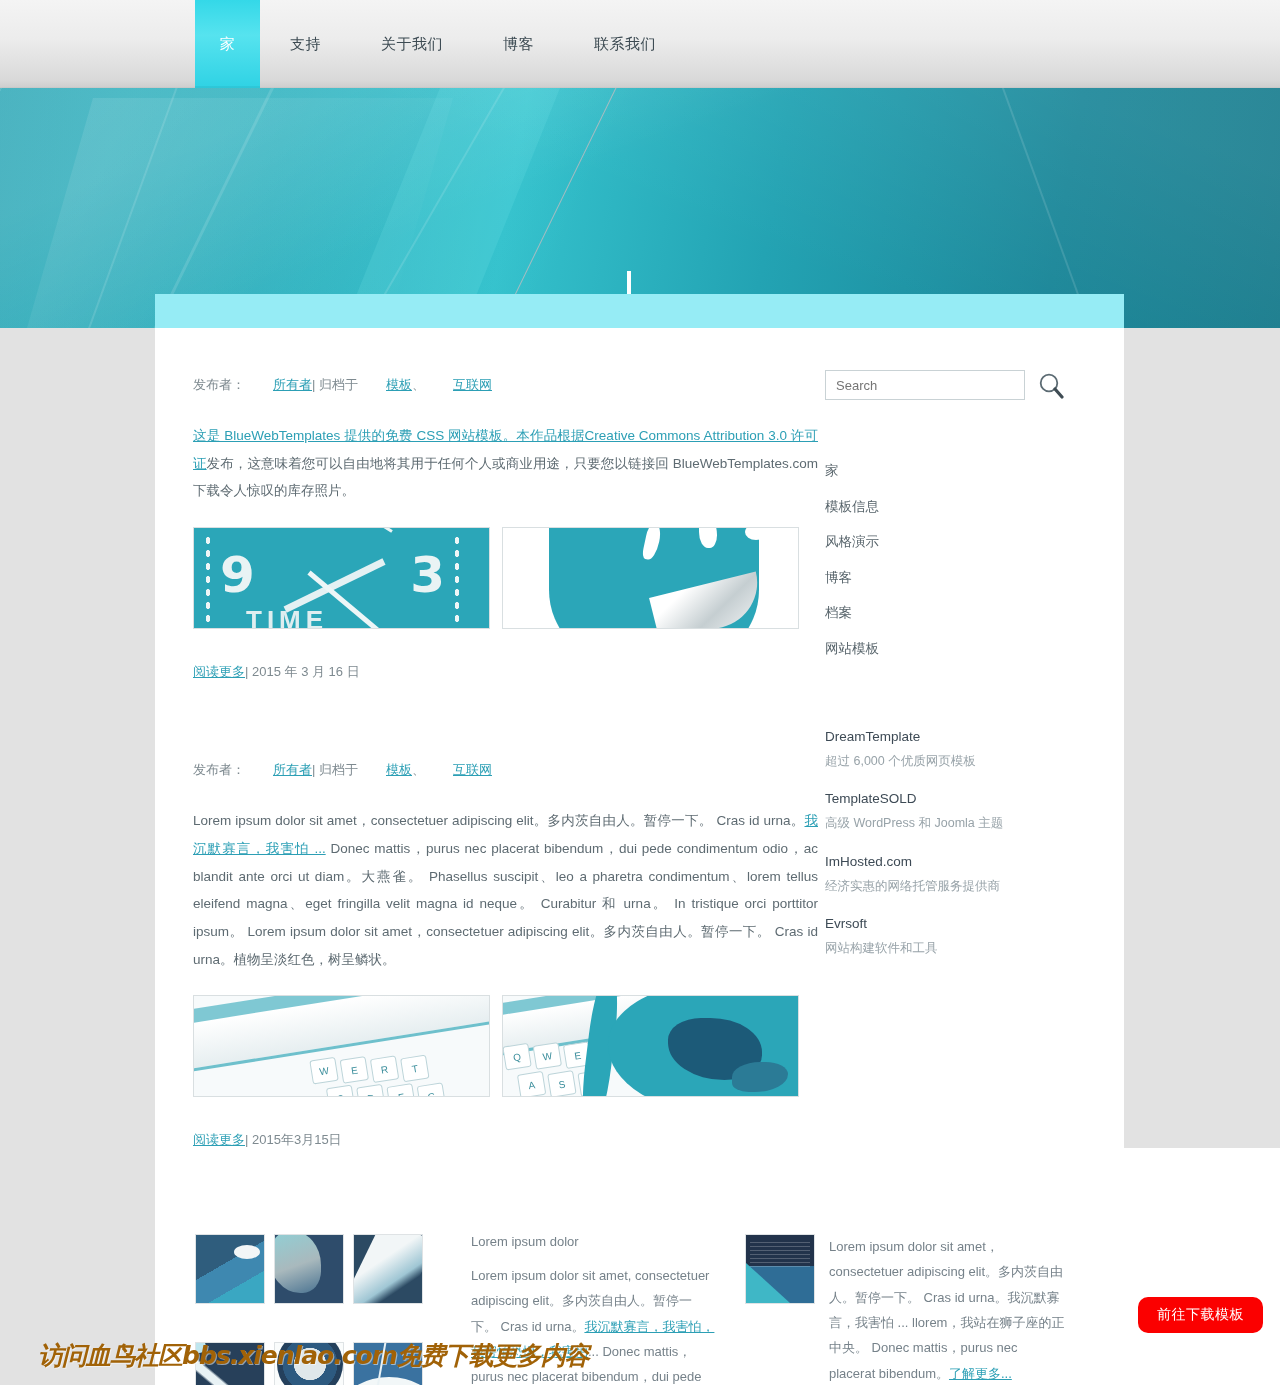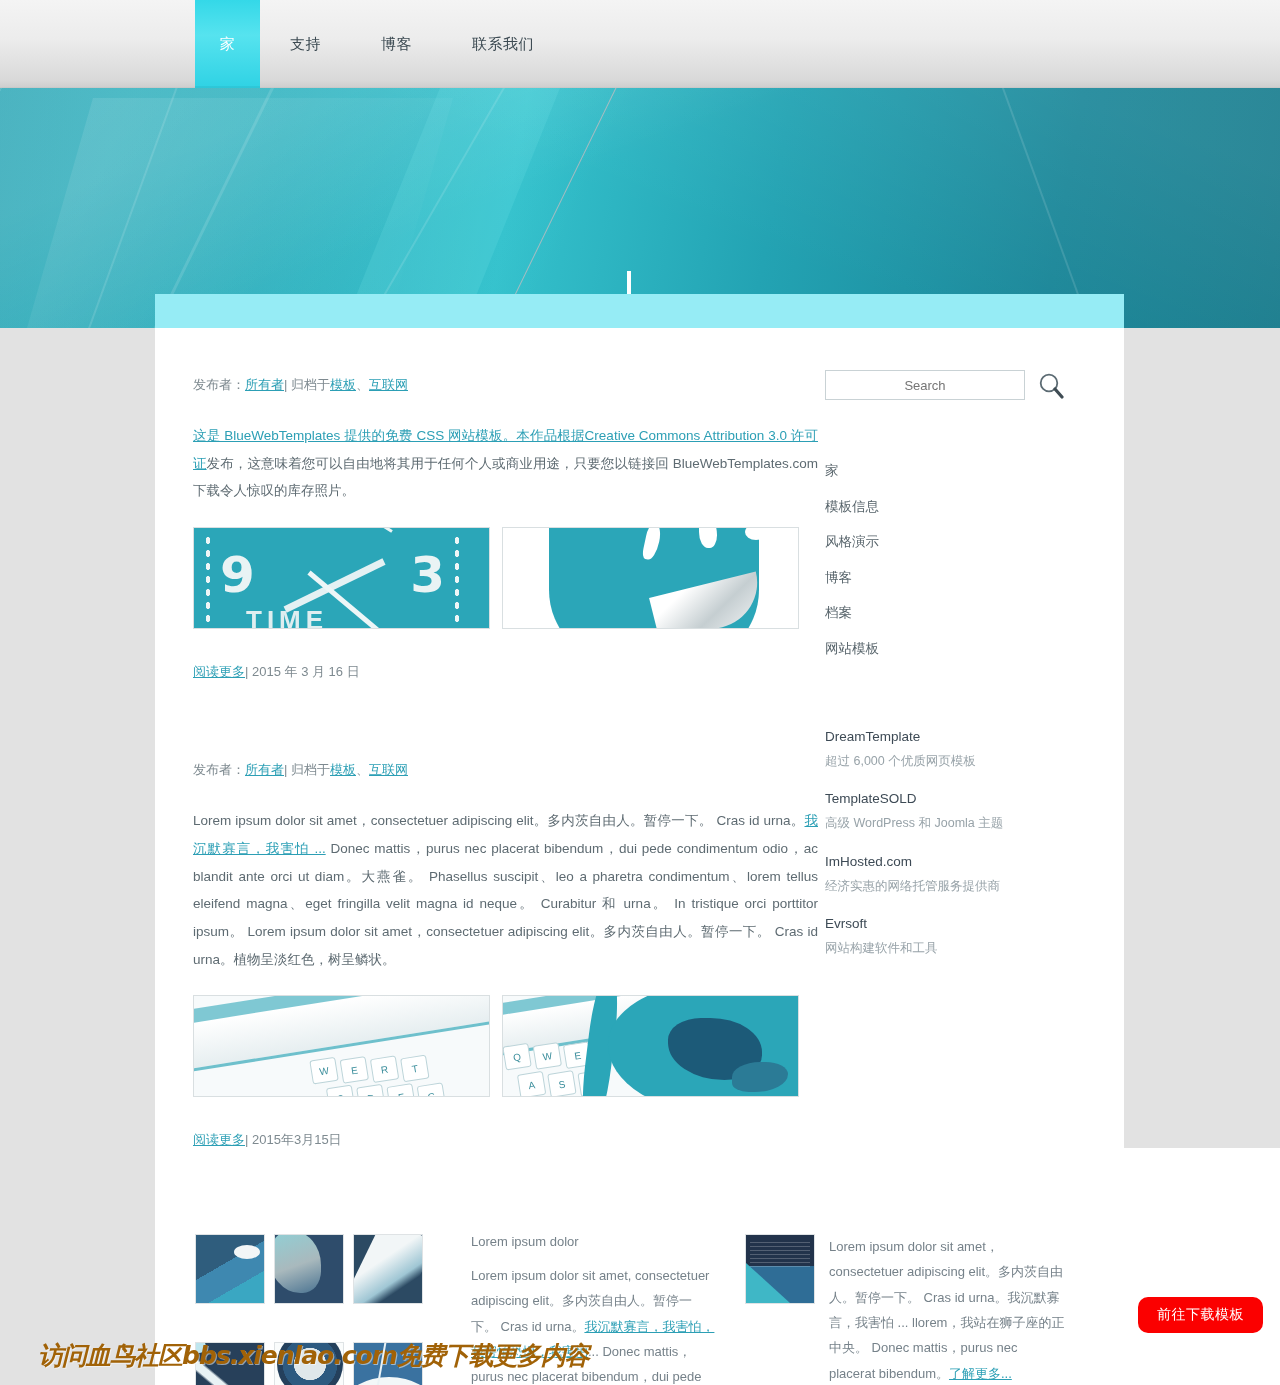--- a/index.html
+++ b/index.html
@@ -68,21 +68,21 @@
   .panel-topbar{ height:34px; background:#96ecf5; }
   .panel-body{ display:flex; padding:0; }
   .content{ width:660px; padding:46px 0 0 38px; }
   .sidebar{ width:290px; padding:42px 0 0 10px; }
 
   
   .post-meta{
     font-size:13px; color:#7e8a90; line-height:1.7; margin:0 0 26px 0;
   }
   a{ color:#2c9fb5; text-decoration:underline; }
-  .post-meta a{ color:#2c9fb5; }
+  .post-meta a{ color:#2c9fb5;margin-left:28px; }
   .post-para{
     font-size:13.5px; color:#5e6b72; line-height:2.05; margin:0 0 22px 0;
     width:625px; text-align:justify;
   }
   .post-para a{ color:#2c9fb5; }
   .thumbs{ display:flex; gap:12px; margin:0 0 34px 0; }
   .thumb{
     width:297px; height:102px; border:1px solid #d9dfe1; background:#fff;
     overflow:hidden; position:relative;
   }
@@ -138,21 +138,20 @@
   .map-dark{ position:absolute; right:36px; top:22px; width:94px; height:62px; background:#1c5a78; border-radius:35% 55% 40% 60%; }
   .map-dark2{ position:absolute; right:10px; top:66px; width:56px; height:30px; background:#2b7b96; border-radius:50% 40% 60% 30%; }
   .map-edge{ position:absolute; left:84px; top:-20px; width:26px; height:150px; background:#2ba6b8; transform:rotate(7deg); border-radius:40%; }
 
   
   .search-row{ display:flex; align-items:center; gap:12px; margin-bottom:64px; }
   .search-input{
     width:200px; height:30px; border:1px solid #c9d2d5; background:#fff;
     padding:0 10px; font-size:13px; color:#9aa6ab; outline:none;
     font-family:"Liberation Sans",sans-serif;
-    text-align:center;
   }
   .search-icon{ width:28px; height:28px; cursor:pointer; }
   .side-nav{ margin-bottom:52px; }
   .side-nav-item{ font-size:13.5px; color:#56636a; line-height:1; padding:0 0 22px 0; cursor:pointer; }
   .side-links{}
   .side-link{ margin-bottom:22px; }
   .side-link-title{ font-size:13.5px; color:#3d4a55; margin-bottom:9px; cursor:pointer; }
   .side-link-desc{ font-size:12.5px; color:#98a3a9; line-height:1.3; }
 
   
@@ -210,20 +209,23 @@
 </head>
 <body>
 
 <div class="topbar">
   <div class="nav">
     <div class="nav-item active">
         <span>家</span>
       </div>
     <div class="nav-item">
         <span>支持</span>
+      </div>
+    <div class="nav-item">
+        <span>关于我们</span>
       </div>
     <div class="nav-item">
         <span>博客</span>
       </div>
     <div class="nav-item">
         <span>联系我们</span>
       </div>
   </div>
 </div>
 

